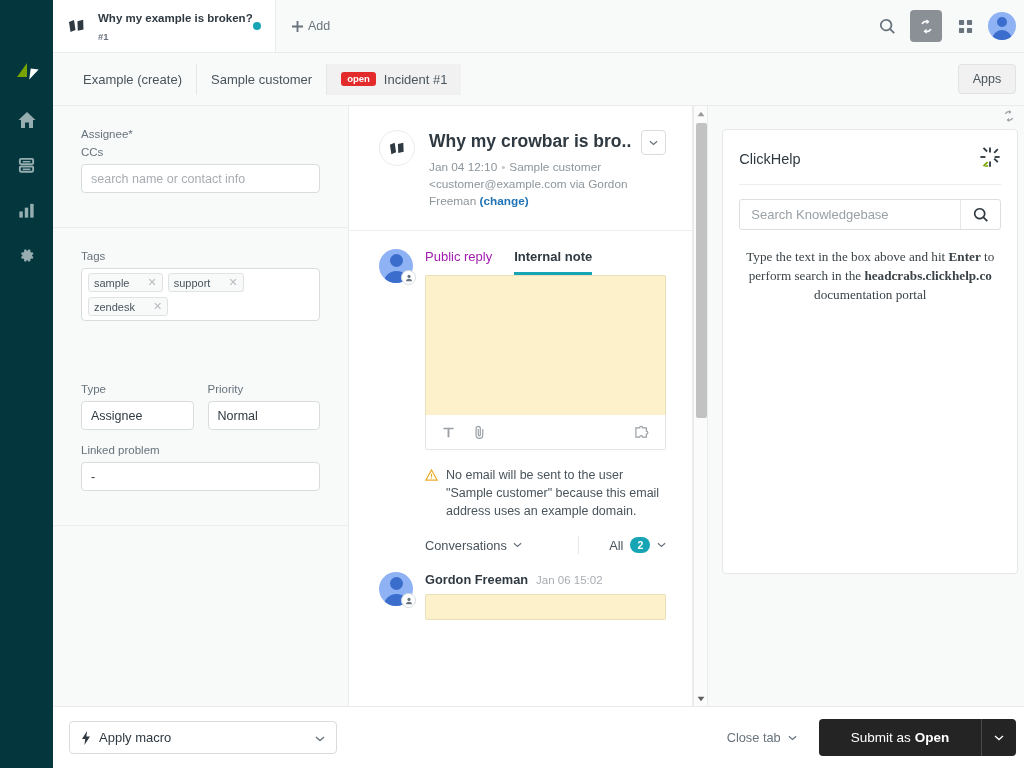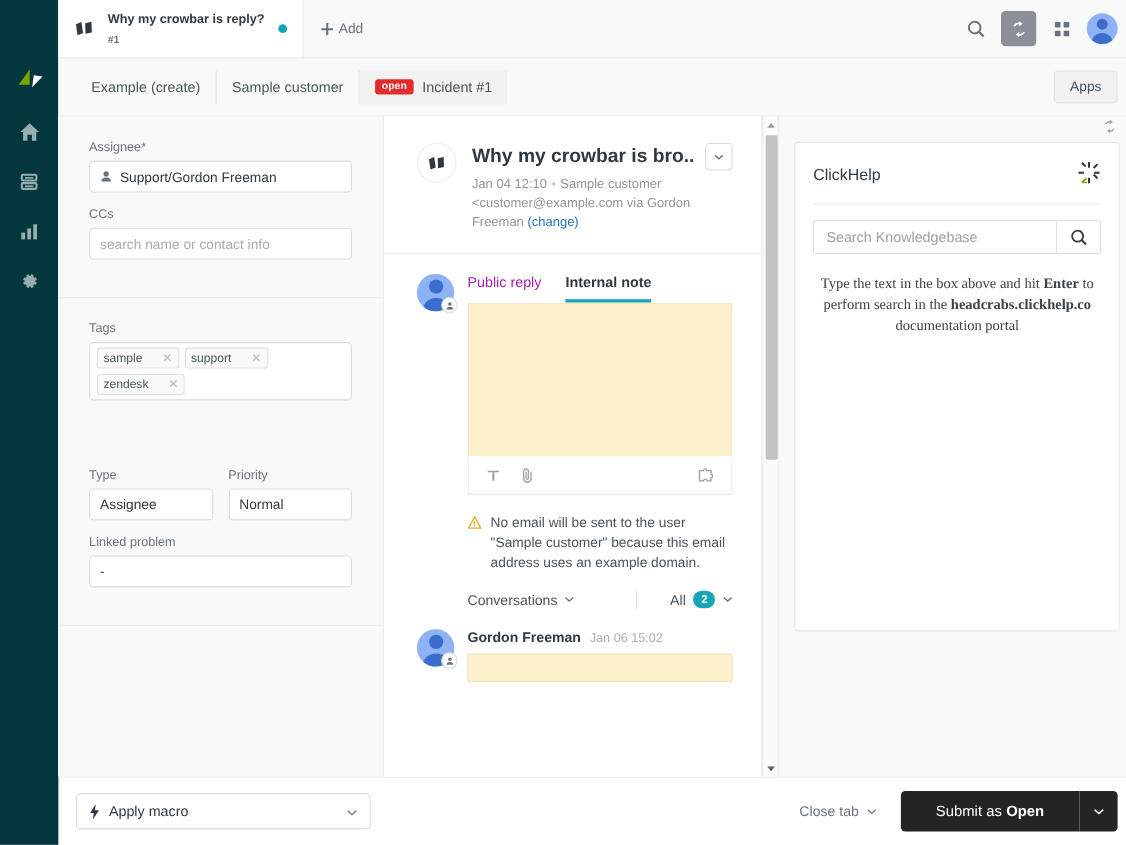--- a/index.html
+++ b/index.html
@@ -149,21 +149,21 @@
     font-size: 17.5px; font-weight: 700; color: #2f3941; line-height: 22px;
     white-space: nowrap; overflow: hidden; max-width: 208px;
   }
   .tk-caret {
     width: 25px; height: 25px; border: 1px solid #d8dcde; border-radius: 4px;
     background: #fff; display: flex; align-items: center; justify-content: center;
     cursor: pointer; flex: 0 0 25px;
   }
   .tk-sub { font-size: 11.8px; color: #8d959b; line-height: 17px; margin-top: 4px; }
   .tk-sub .dotsep { color: #c2c8cc; margin: 0 4px; }
-  .tk-sub a { color: #1f73b7; text-decoration: none; cursor: pointer; }
+  .tk-sub a { color: #1f73b7; text-decoration: none; cursor: pointer; font-weight: bold; }
 
   .composer { display: flex; gap: 12px; padding: 18px 26px 0 30px; }
   .cm-ava { position: relative; width: 34px; height: 34px; flex: 0 0 34px; }
   .av-circle {
     width: 34px; height: 34px; border-radius: 50%;
     background: #8fb2f5; position: relative; overflow: hidden;
   }
   .av-circle::before {
     content: ""; position: absolute; width: 13px; height: 13px; border-radius: 50%;
     background: #3b6ecc; left: 10.5px; top: 5px;
@@ -350,21 +350,21 @@
 
     <div class="topbar">
       <div class="ticket-tab">
         <span class="tab-icon">
           <svg width="20" height="18" viewBox="0 0 20 18">
             <path d="M2 5 L7 3 L8.5 13 L3.5 15 Z" fill="#2f3941"></path>
             <path d="M10 4.5 L15.5 2.5 L17 12 L11.5 14 Z" fill="#2f3941" transform="rotate(7 13 8)"></path>
           </svg>
         </span>
         <span class="tab-texts">
-          <span class="tab-title">Why my crowbar is reply?</span>
+          <span class="tab-title">Why my example is broken?</span>
           <span class="tab-sub">#1</span>
         </span>
         <span class="tab-dot"></span>
       </div>
       <div class="add-tab">
         <svg width="11" height="11" viewBox="0 0 12 12">
             <path d="M5 0h2v5h5v2H7v5H5V7H0V5h5z" fill="#68737d"></path>
           </svg>
         <span>Add</span>
       </div>
@@ -406,29 +406,20 @@
         </div>
       </div>
       <div class="apps-btn">Apps</div>
     </div>
 
     <div class="body-row">
 
       <div class="props">
         <div class="props-sec">
           <div class="fld-label">Assignee*</div>
-          <div class="fld">
-            <span class="person-ic">
-              <svg width="11" height="11" viewBox="0 0 12 12">
-                  <circle cx="6" cy="3.4" r="2.6" fill="#68737d"></circle>
-                  <path d="M1.2 11c0-2.6 2.1-4 4.8-4s4.8 1.4 4.8 4z" fill="#68737d"></path>
-                </svg>
-            </span>
-            <span>Support/Gordon Freeman</span>
-          </div>
           <div class="fld-label">CCs</div>
           <div class="fld ph">search name or contact info</div>
         </div>
 
         <div class="props-sec nb">
           <div class="fld-label">Tags</div>
           <div class="tagbox">
             <span class="tag">
               <span>sample</span>
               <span class="x">✕</span>

